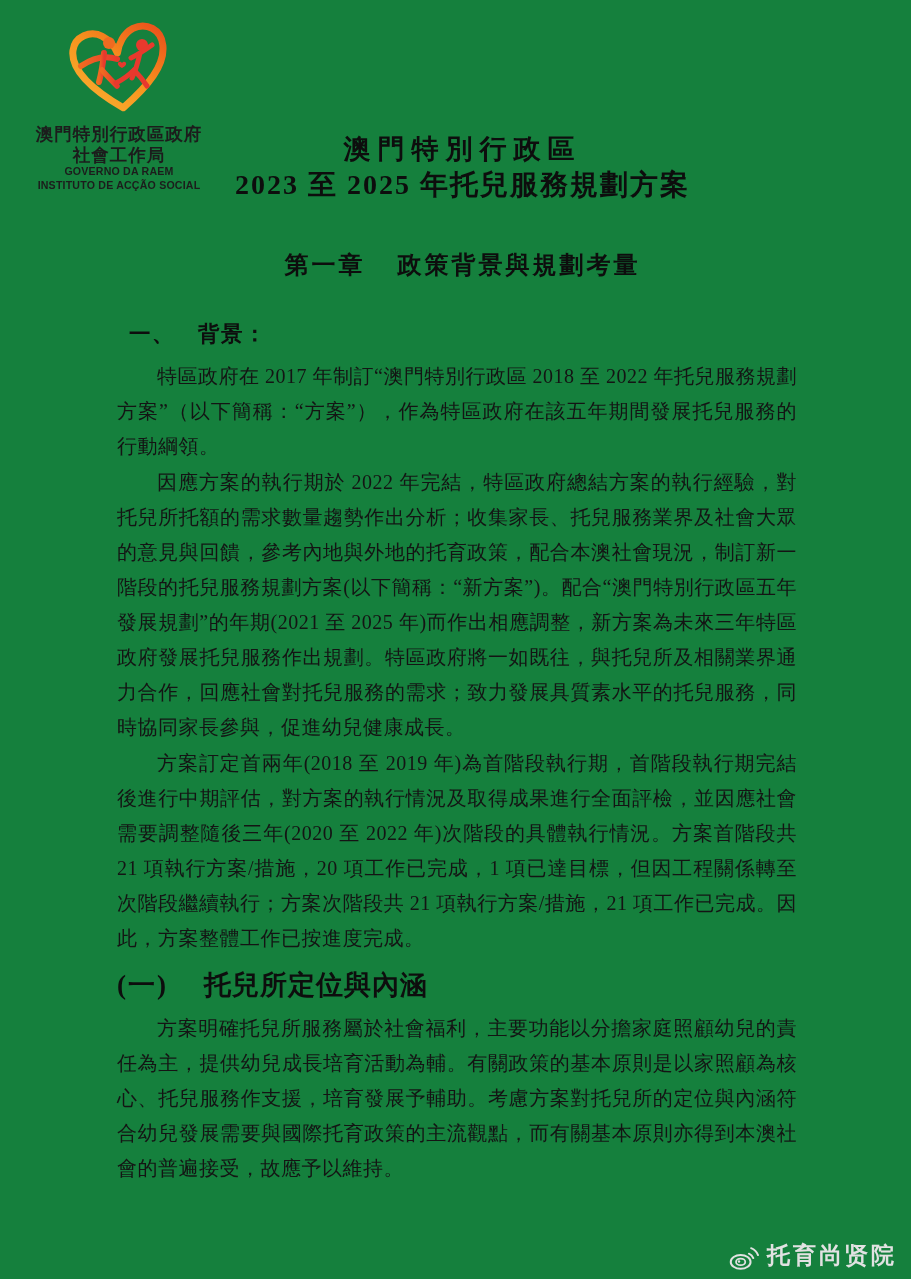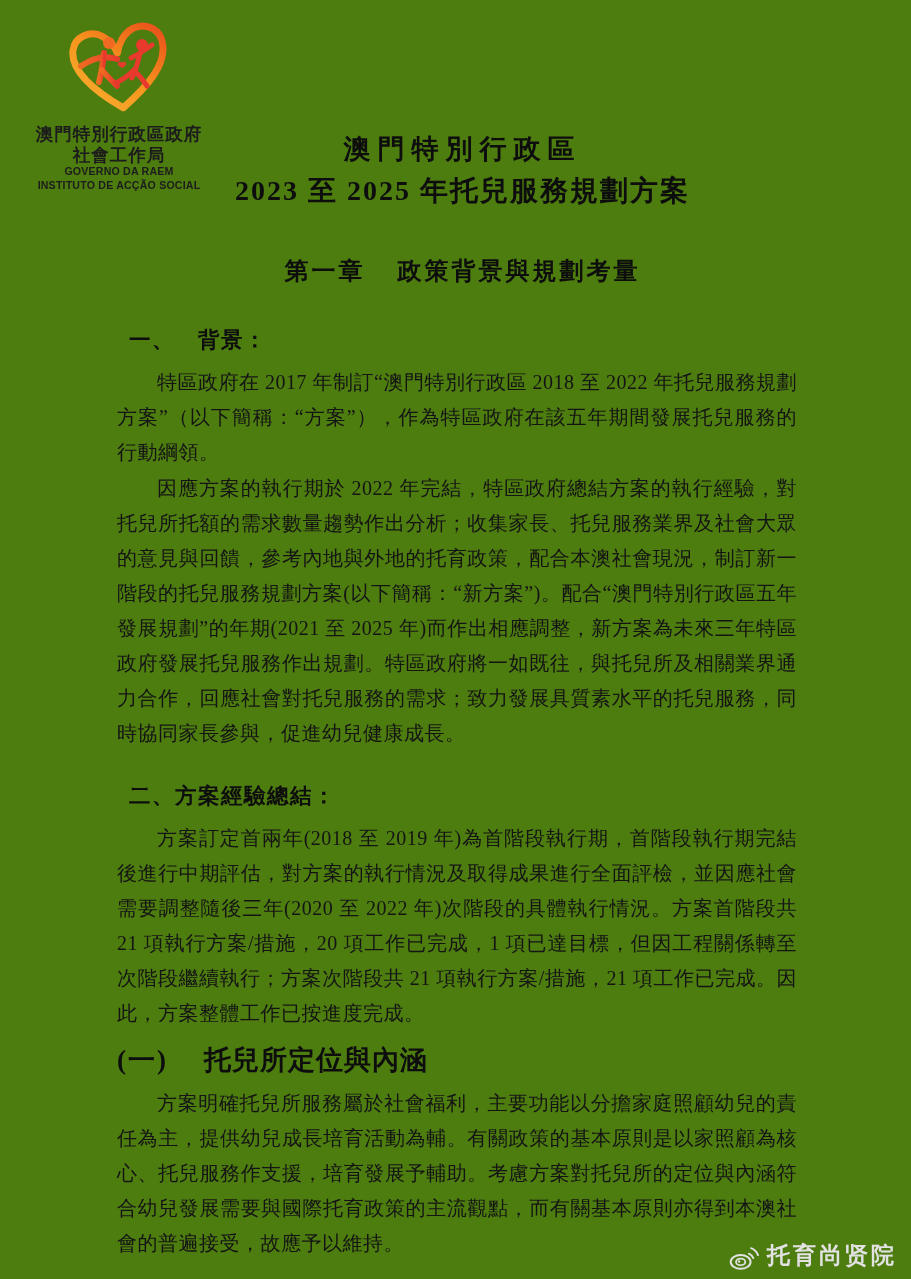--- a/index.html
+++ b/index.html
@@ -1,20 +1,20 @@
 <!DOCTYPE html>
 <html><head>
 <meta charset="utf-8">
 <style>
   html,body{margin:0;padding:0;background:#9b9b9b;}
   .page{
     position:relative;
     width:911px;height:1279px;
     margin:0 auto;
-    background:#4d7c0f;
+    background:#15803d;
     overflow:hidden;
     color:#111;
     font-family:"Liberation Serif","DejaVu Serif",serif;
   }
   
   .letterhead{
     position:absolute;top:20px;left:26px;width:186px;
     text-align:center;
   }
   .logo-wrap{width:124px;height:96px;margin:0 auto 8px;}
@@ -27,21 +27,21 @@
     font-family:"Liberation Sans","DejaVu Sans",sans-serif;
     font-weight:700;font-size:10.6px;line-height:1.25;
     letter-spacing:.2px;color:#1c1c1c;white-space:nowrap;
   }
   
   .title-block{
     padding-top:132px;padding-left:14px;
     text-align:center;font-weight:700;color:#0d0d0d;
   }
   .title-line1{font-size:27px;letter-spacing:7px;line-height:1.3;}
-  .title-line2{font-size:28px;letter-spacing:2px;line-height:1.3;margin-top:6px;}
+  .title-line2{font-size:28px;letter-spacing:2px;line-height:1.3;}
   .chapter{
     margin-top:46px;padding-left:14px;text-align:center;
     font-size:24px;font-weight:700;letter-spacing:3px;color:#0d0d0d;
   }
   .chapter-num{margin-right:32px;}
   
   .content{margin:0 114px 0 117px;}
   .sec-heading{
     margin:38px 12px 0;font-size:21.5px;font-weight:700;
     letter-spacing:1.5px;color:#0d0d0d;line-height:30px;
@@ -118,21 +118,20 @@
   <div class="chapter">
     <span class="chapter-num">第一章</span><span>政策背景與規劃考量</span>
   </div>
 
   <main class="content">
 
     <h3 class="sec-heading">一、　背景：</h3>
     <p>特區政府在 2017 年制訂“澳門特別行政區 2018 至 2022 年托兒服務規劃方案”（以下簡稱：“方案”），作為特區政府在該五年期間發展托兒服務的行動綱領。</p>
     <p>因應方案的執行期於 2022 年完結，特區政府總結方案的執行經驗，對托兒所托額的需求數量趨勢作出分析；收集家長、托兒服務業界及社會大眾的意見與回饋，參考內地與外地的托育政策，配合本澳社會現況，制訂新一階段的托兒服務規劃方案(以下簡稱：“新方案”)。配合“澳門特別行政區五年發展規劃”的年期(2021 至 2025 年)而作出相應調整，新方案為未來三年特區政府發展托兒服務作出規劃。特區政府將一如既往，與托兒所及相關業界通力合作，回應社會對托兒服務的需求；致力發展具質素水平的托兒服務，同時協同家長參與，促進幼兒健康成長。</p>
 
-    <h3 class="sec-heading second">二、方案經驗總結：</h3>
     <p>方案訂定首兩年(2018 至 2019 年)為首階段執行期，首階段執行期完結後進行中期評估，對方案的執行情況及取得成果進行全面評檢，並因應社會需要調整隨後三年(2020 至 2022 年)次階段的具體執行情況。方案首階段共 21 項執行方案/措施，20 項工作已完成，1 項已達目標，但因工程關係轉至次階段繼續執行；方案次階段共 21 項執行方案/措施，21 項工作已完成。因此，方案整體工作已按進度完成。</p>
 
     <div class="subsec-heading">
       <span class="subsec-num">(一)</span><span>托兒所定位與內涵</span>
     </div>
     <p>方案明確托兒所服務屬於社會福利，主要功能以分擔家庭照顧幼兒的責任為主，提供幼兒成長培育活動為輔。有關政策的基本原則是以家照顧為核心、托兒服務作支援，培育發展予輔助。考慮方案對托兒所的定位與內涵符合幼兒發展需要與國際托育政策的主流觀點，而有關基本原則亦得到本澳社會的普遍接受，故應予以維持。</p>
 
   </main>
 
   <div class="watermark">

